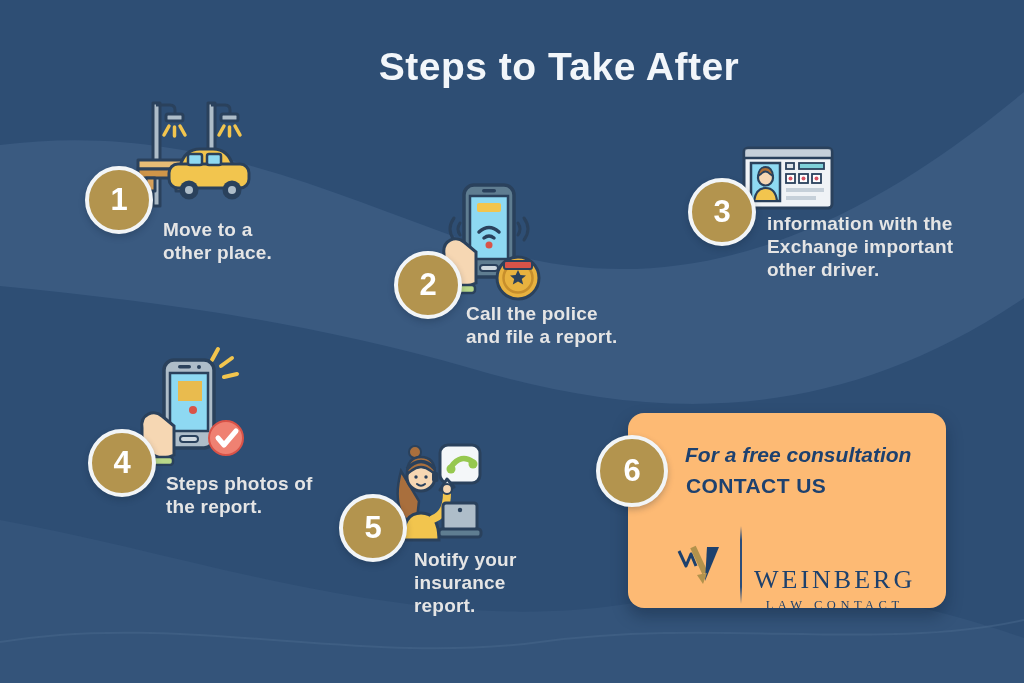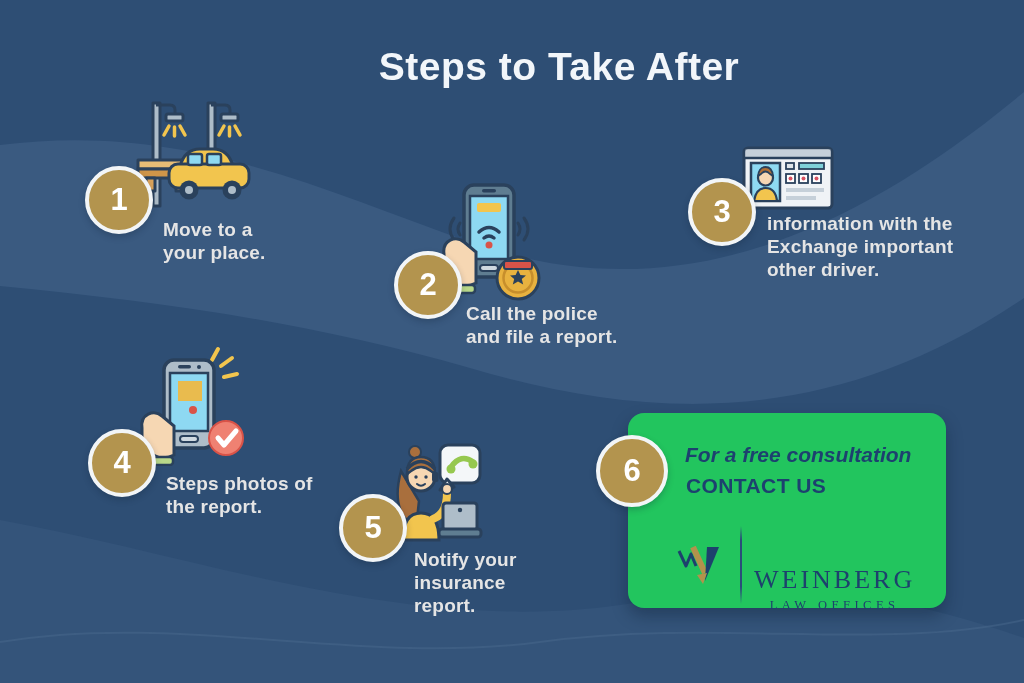--- a/index.html
+++ b/index.html
@@ -25,21 +25,21 @@
     box-shadow:0 3px 6px rgba(15,30,50,.25);
   }
   .step-text{
     position:absolute;color:#e5e5e5;font-weight:bold;
     font-size:19px;line-height:23px;letter-spacing:.2px;
   }
   .icon{position:absolute;}
 
   .card{
     position:absolute;left:628px;top:413px;width:318px;height:195px;
-    background:#22c55e;border-radius:16px;
+    background:#fdba74;border-radius:16px;
     box-shadow:0 8px 16px rgba(10,25,45,.35);
   }
   .card .consult{
     position:absolute;left:57px;top:30px;
     color:#1d416f;font-size:21px;font-weight:bold;font-style:italic;
   }
   .card .contact{
     position:absolute;left:58px;top:61px;
     color:#1d416f;font-size:21px;font-weight:bold;letter-spacing:.4px;
   }
@@ -103,21 +103,21 @@
       <circle cx="53" cy="90" r="9.5" fill="#2a415c"></circle>
         <circle cx="53" cy="90" r="4" fill="#aebdc9"></circle>
       <circle cx="96" cy="90" r="9.5" fill="#2a415c"></circle>
         <circle cx="96" cy="90" r="4" fill="#aebdc9"></circle>
     </svg>
     <div class="num-circle" style="left:85px;top:166px;">
       <span>1</span>
     </div>
     <div class="step-text" style="left:163px;top:218px;">
       <div>Move to a</div>
-      <div>your place.</div>
+      <div>other place.</div>
     </div>
 
     <svg class="icon" style="left:440px;top:182px;" width="105" height="122" viewBox="0 0 105 122">
       <g stroke="#2a415c" stroke-width="3" fill="none" stroke-linecap="round">
         <path d="M14,36 q-8,11 0,22"></path>
           <path d="M20,41 q-4,6 0,12"></path>
         <path d="M84,36 q8,11 0,22"></path>
           <path d="M78,41 q4,6 0,12"></path>
       </g>
       <rect x="24" y="3" width="50" height="92" rx="10" fill="#5f7d91" stroke="#2a415c" stroke-width="3.5"></rect>
@@ -236,21 +236,21 @@
       <div class="logo-row">
         <svg width="52" height="52" viewBox="0 0 52 52">
           <path d="M5,12 L12,27 L17,15 L22,27" stroke="#1d416d" stroke-width="3" fill="none" stroke-linejoin="round"></path>
           <path d="M19,8 L31,34" stroke="#b2924c" stroke-width="6"></path>
           <path d="M33,8 L45,8 L31,42 Z" fill="#1d416d"></path>
           <path d="M23,36 L29,45 L33,34 Z" fill="#b2924c"></path>
         </svg>
         <div class="divider"></div>
         <div class="brand">
           <div class="name">WEINBERG</div>
-          <div class="sub">LAW OFFICES</div>
+          <div class="sub">LAW CONTACT</div>
         </div>
       </div>
     </div>
     <div class="num-circle" style="left:596px;top:435px;width:72px;height:72px;">
       <span>6</span>
     </div>
 
   </div>
 </div>
 

